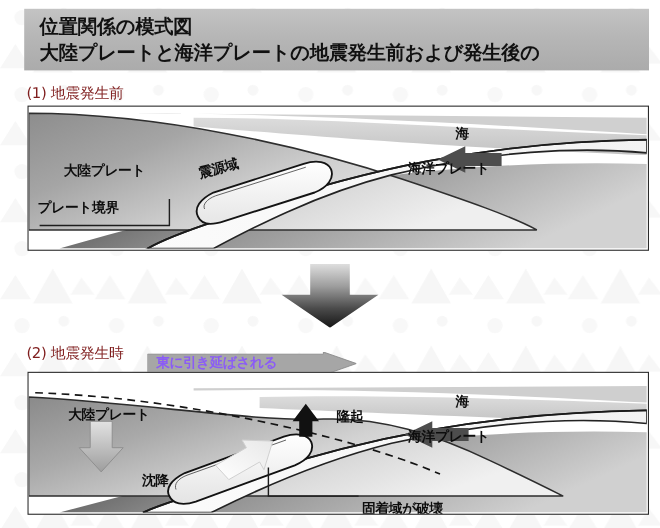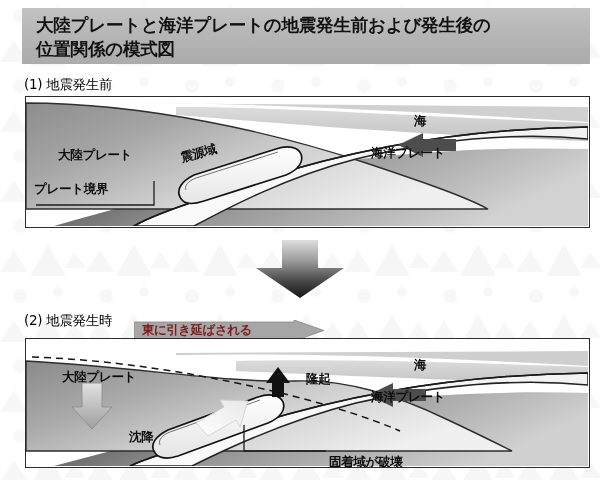--- a/index.html
+++ b/index.html
@@ -49,21 +49,21 @@
     font-size: 17.5px;
     font-weight: bold;
     line-height: 24px;
     color: #111;
     letter-spacing: -0.2px;
   }
 
   .panel-caption {
     position: absolute;
     font-size: 13.5px;
-    color: #000000;
+    color: #7f1d1d;
     letter-spacing: -0.3px;
     white-space: nowrap;
   }
   #caption-1 { left: 24px; top: 76px; }
   #caption-2 { left: 24px; top: 312px; }
 
   .panel {
     position: absolute;
     border: 1.6px solid #2b2b2b;
     box-sizing: border-box;
@@ -91,21 +91,21 @@
     top: 320px;
     width: 190px;
     height: 21px;
   }
   #stretch-banner .banner-text {
     position: absolute;
     left: 8px;
     top: 2px;
     font-size: 12.5px;
     font-weight: bold;
-    color: #7f1d1d;
+    color: #8b5cf6;
     white-space: nowrap;
     letter-spacing: -0.5px;
   }
 
   #transition-arrow {
     position: absolute;
     left: 252px;
     top: 240px;
     width: 96px;
     height: 58px;
@@ -124,22 +124,22 @@
       <circle cx="58" cy="12" r="5" fill="#f2f2f2"></circle>
     </pattern>
   </defs>
   <rect x="0" y="0" width="600" height="480" fill="url(#wm)"></rect>
 </svg>
 
 <div id="root">
 
   <div class="title-bar">
     <div class="title-text">
+      <div>位置関係の模式図</div>
       <div>大陸プレートと海洋プレートの地震発生前および発生後の</div>
-      <div>位置関係の模式図</div>
     </div>
   </div>
 
   <div class="panel-caption" id="caption-1">(1) 地震発生前</div>
 
   <div class="panel" id="panel-1">
     <svg width="562" height="129" viewBox="0 0 562 129" xmlns="http://www.w3.org/2000/svg">
       <defs>
         <linearGradient id="contGrad1" x1="0" y1="0" x2="1" y2="0.55">
           <stop offset="0%" stop-color="#8d8d8d"></stop>

